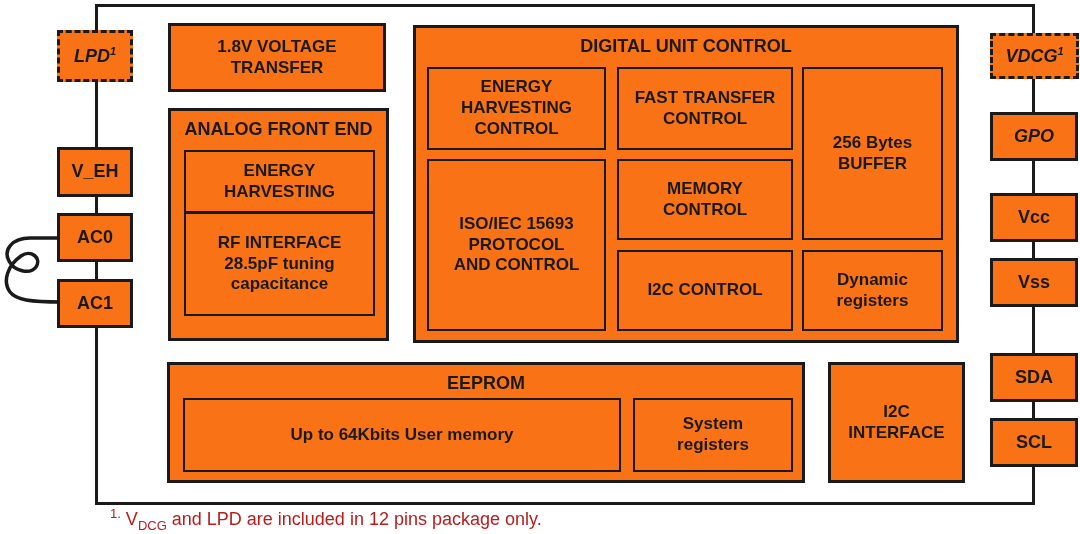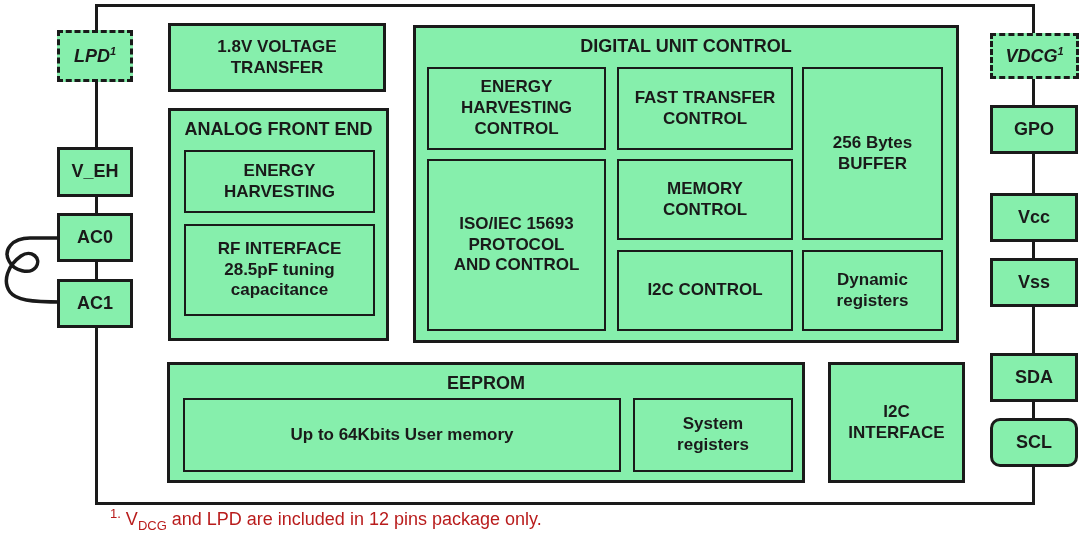--- a/index.html
+++ b/index.html
@@ -7,21 +7,21 @@
     position:relative;
     width:1080px;height:534px;
     background:#ffffff;
     font-family:"Liberation Sans","DejaVu Sans",sans-serif;
     color:#1a1a1a;
     overflow:hidden;
   }
   .box{
     position:absolute;
     box-sizing:border-box;
-    background:#86efac;
+    background:#f97316;
     border:3px solid #1a1a1a;
     display:flex;
     align-items:center;
     justify-content:center;
     text-align:center;
     font-weight:bold;
     font-size:17px;
     line-height:1.22;
     white-space:pre-line;
   }
@@ -77,21 +77,21 @@
 TRANSFER</span>
   </div>
 
   <div class="box section" style="left:168px;top:108px;width:221px;height:233px;">
     <span>ANALOG FRONT END</span>
   </div>
   <div class="box inner" style="left:184px;top:150px;width:191px;height:63px;">
     <span>ENERGY
 HARVESTING</span>
   </div>
-  <div class="box inner" style="left:184px;top:224px;width:191px;height:92px;">
+  <div class="box inner" style="left:184px;top:212px;width:191px;height:104px;">
     <span>RF INTERFACE
 28.5pF tuning
 capacitance</span>
   </div>
 
   <div class="box section" style="left:413px;top:25px;width:546px;height:318px;">
     <span>DIGITAL UNIT CONTROL</span>
   </div>
   <div class="box inner" style="left:427px;top:67px;width:179px;height:83px;">
     <span>ENERGY
@@ -135,31 +135,31 @@
   </div>
 
   <div class="box" style="left:828px;top:362px;width:137px;height:121px;">
     <span>I2C
 INTERFACE</span>
   </div>
 
   <div class="box dashed pin" style="left:990px;top:33px;width:89px;height:46px;">
     <span><span>VDCG</span><sup class="pnum">1</sup></span>
   </div>
-  <div class="box pin" style="left:990px;top:105px;width:88px;height:49px;">
+  <div class="box pin" style="left:990px;top:112px;width:88px;height:49px;font-style:italic;">
     <span>GPO</span>
   </div>
   <div class="box pin" style="left:990px;top:193px;width:88px;height:49px;">
     <span>Vcc</span>
   </div>
   <div class="box pin" style="left:990px;top:258px;width:88px;height:49px;">
     <span>Vss</span>
   </div>
   <div class="box pin" style="left:990px;top:353px;width:88px;height:49px;justify-content:center;">
     <span>SDA</span>
   </div>
-  <div class="box pin" style="left:990px;top:418px;width:88px;height:49px;border-radius:10px;">
+  <div class="box pin" style="left:990px;top:418px;width:88px;height:49px;">
     <span>SCL</span>
   </div>
 
   <div id="footnote"><sup>1.</sup> <span>V</span><sub>DCG</sub><span> and LPD are included in 12 pins package only.</span></div>
 
 </div>
 
 </body></html>

